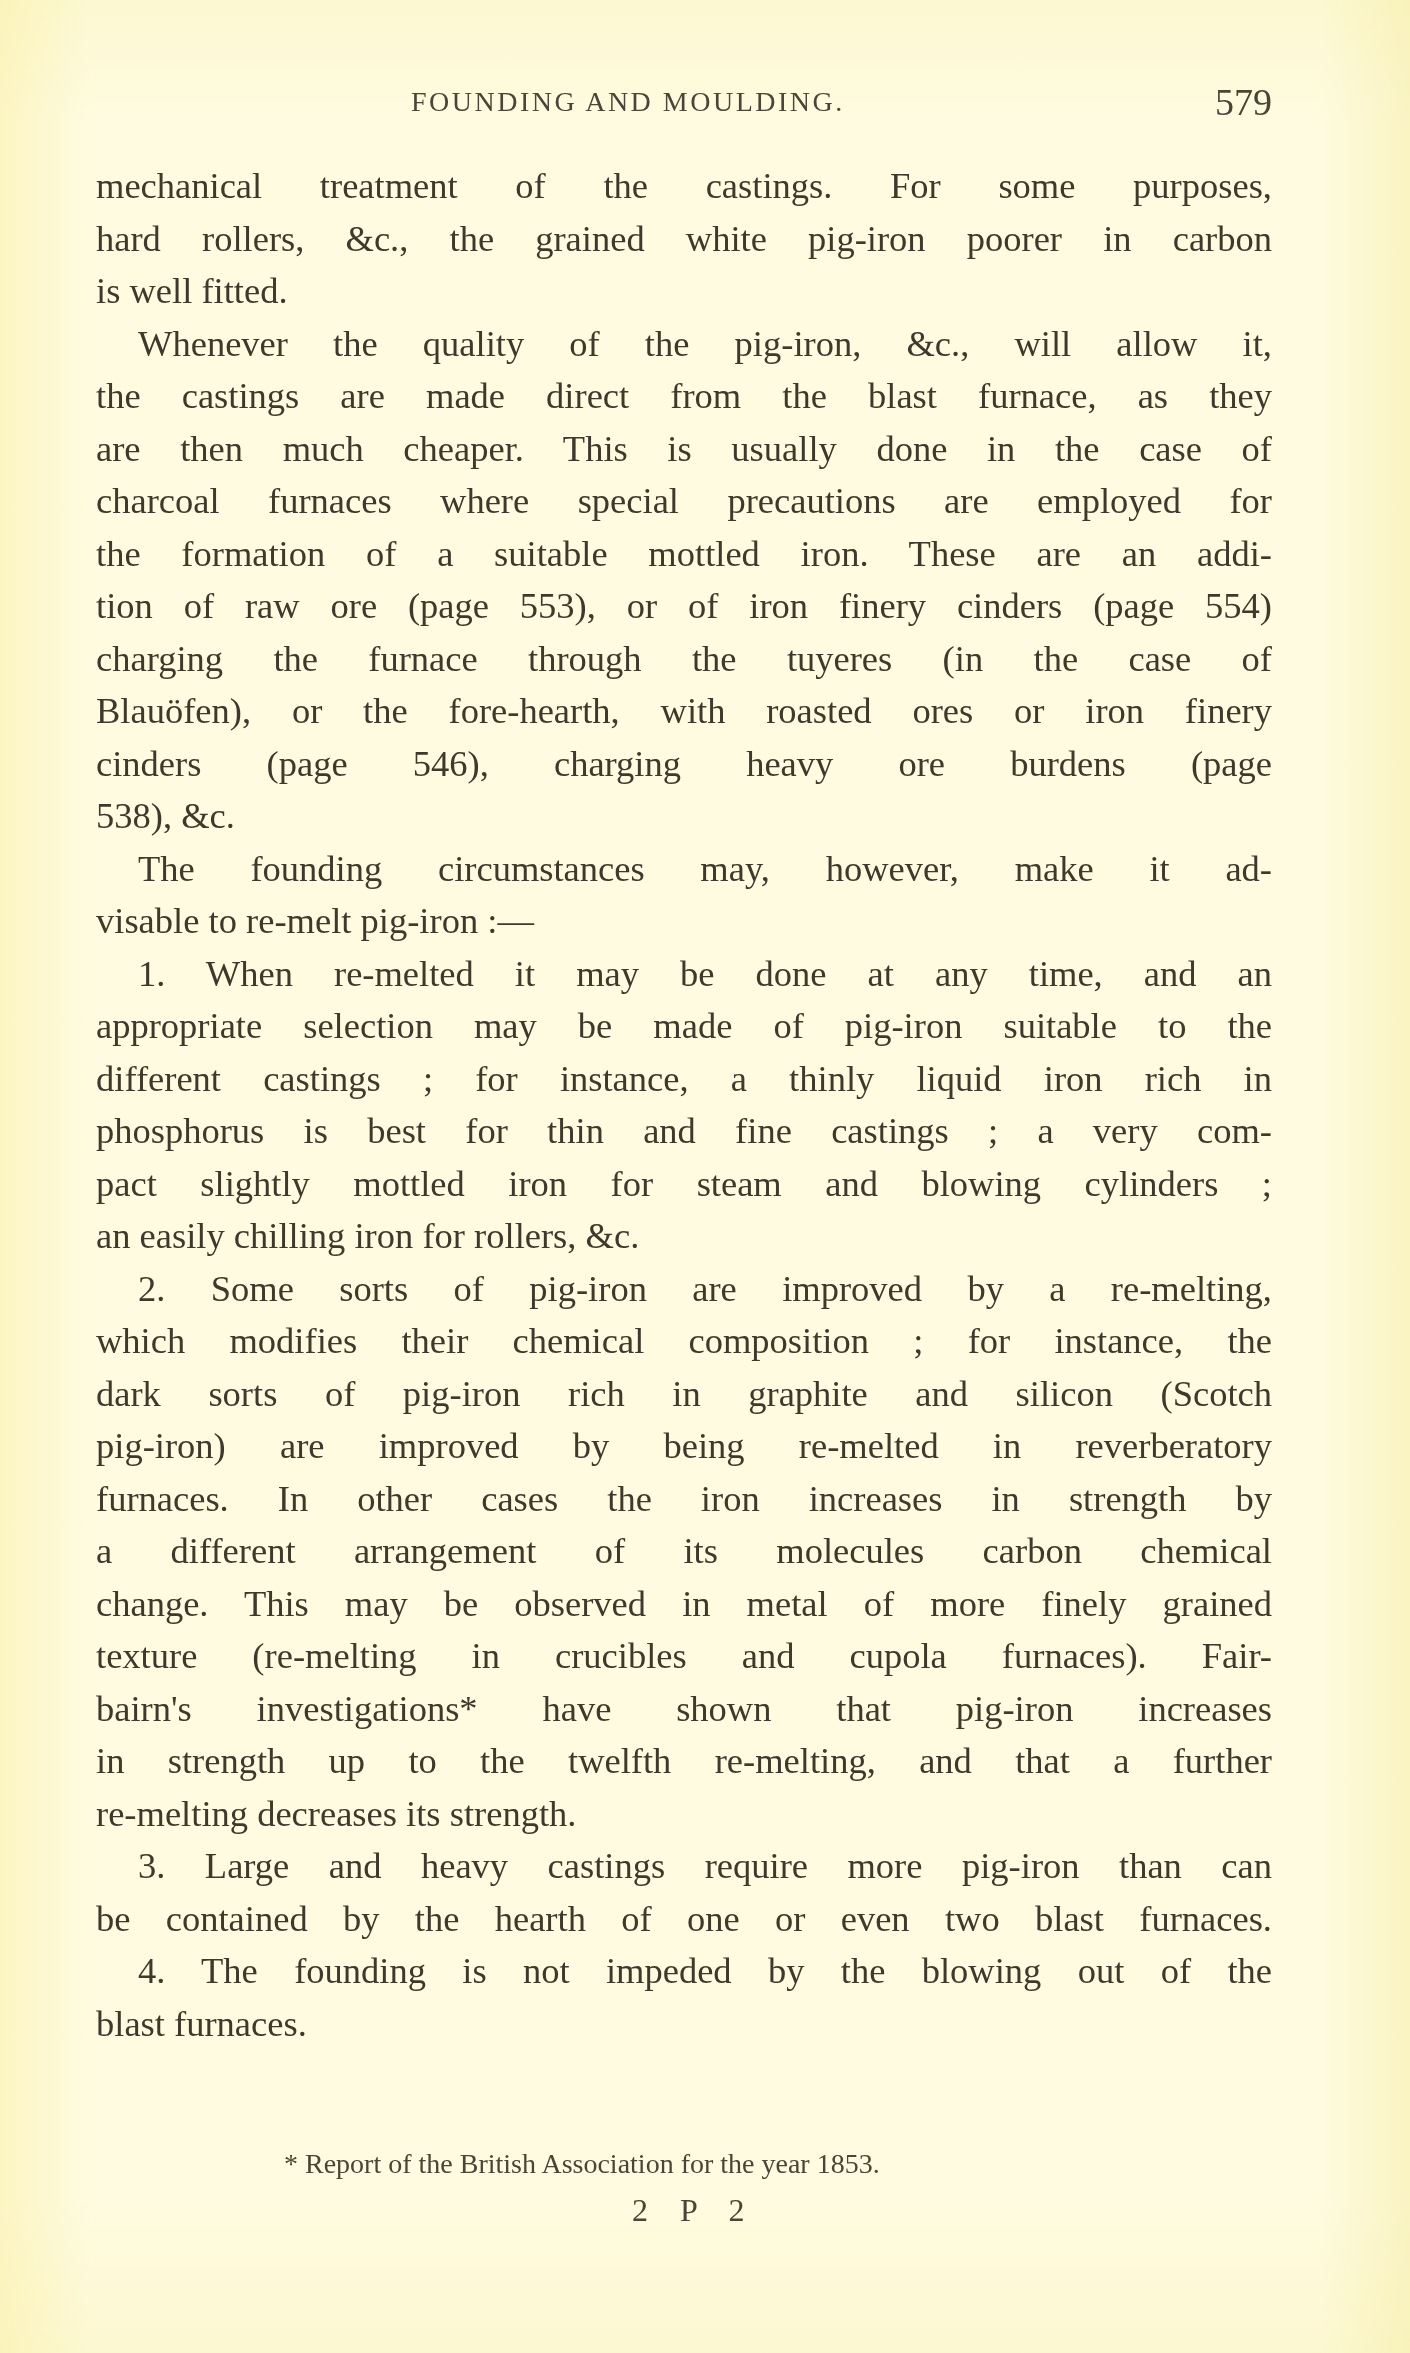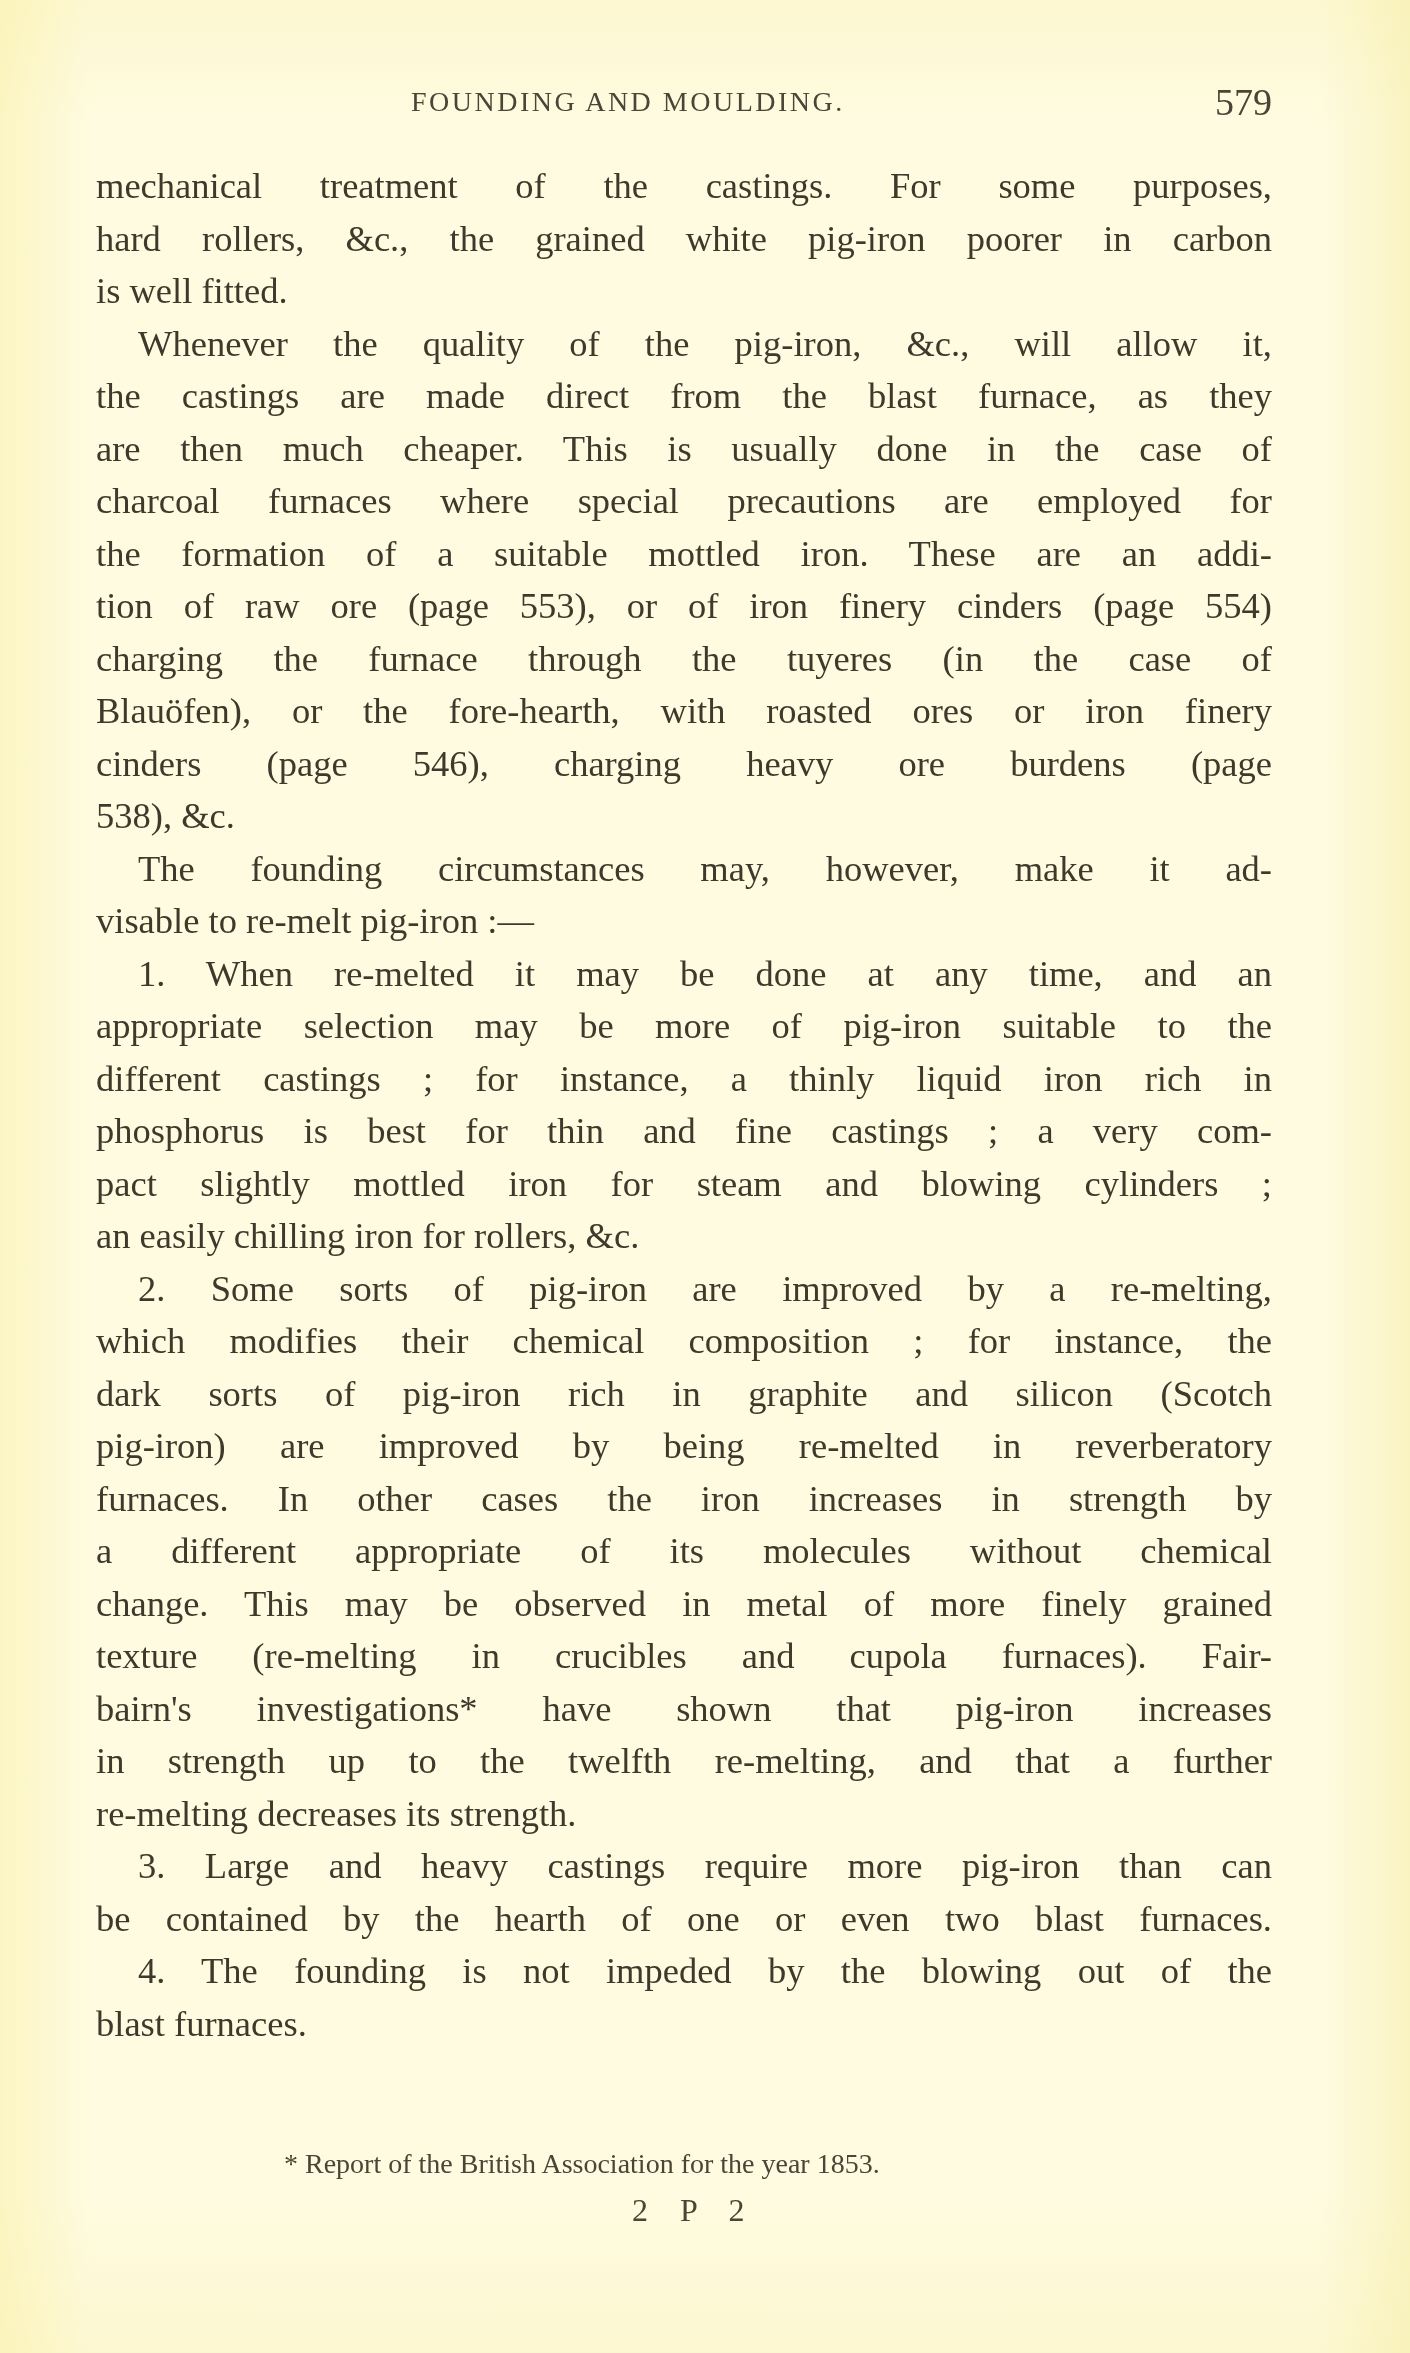--- a/index.html
+++ b/index.html
@@ -89,31 +89,31 @@
     <div class="line">charcoal furnaces where special precautions are employed for</div>
     <div class="line">the formation of a suitable mottled iron.  These are an addi-</div>
     <div class="line">tion of raw ore (page 553), or of iron finery cinders (page 554)</div>
     <div class="line">charging the furnace through the tuyeres (in the case of</div>
     <div class="line">Blauöfen), or the fore-hearth, with roasted ores or iron finery</div>
     <div class="line">cinders (page 546), charging heavy ore burdens (page</div>
     <div class="line last">538), &amp;c.</div>
     <div class="line indent">The founding circumstances may, however, make it ad-</div>
     <div class="line last">visable to re-melt pig-iron :—</div>
     <div class="line indent">1. When re-melted it may be done at any time, and an</div>
-    <div class="line">appropriate selection may be more of pig-iron suitable to the</div>
+    <div class="line">appropriate selection may be made of pig-iron suitable to the</div>
     <div class="line">different castings ;  for instance, a thinly liquid iron rich in</div>
     <div class="line">phosphorus is best for thin and fine castings ;  a very com-</div>
     <div class="line">pact slightly mottled iron for steam and blowing cylinders ;</div>
     <div class="line last">an easily chilling iron for rollers, &amp;c.</div>
     <div class="line indent">2. Some sorts of pig-iron are improved by a re-melting,</div>
     <div class="line">which modifies their chemical composition ; for instance, the</div>
     <div class="line">dark sorts of pig-iron rich in graphite and silicon (Scotch</div>
     <div class="line">pig-iron) are improved by being re-melted in reverberatory</div>
     <div class="line">furnaces.  In other cases the iron increases in strength by</div>
-    <div class="line">a different appropriate of its molecules without chemical</div>
+    <div class="line">a different arrangement of its molecules carbon chemical</div>
     <div class="line">change.  This may be observed in metal of more finely grained</div>
     <div class="line">texture (re-melting in crucibles and cupola furnaces).  Fair-</div>
     <div class="line">bairn's investigations* have shown that pig-iron increases</div>
     <div class="line">in strength up to the twelfth re-melting, and that a further</div>
     <div class="line last">re-melting decreases its strength.</div>
     <div class="line indent">3. Large and heavy castings require more pig-iron than can</div>
     <div class="line">be contained by the hearth of one or even two blast furnaces.</div>
     <div class="line indent">4. The founding is not impeded by the blowing out of the</div>
     <div class="line last">blast furnaces.</div>
   </div>

